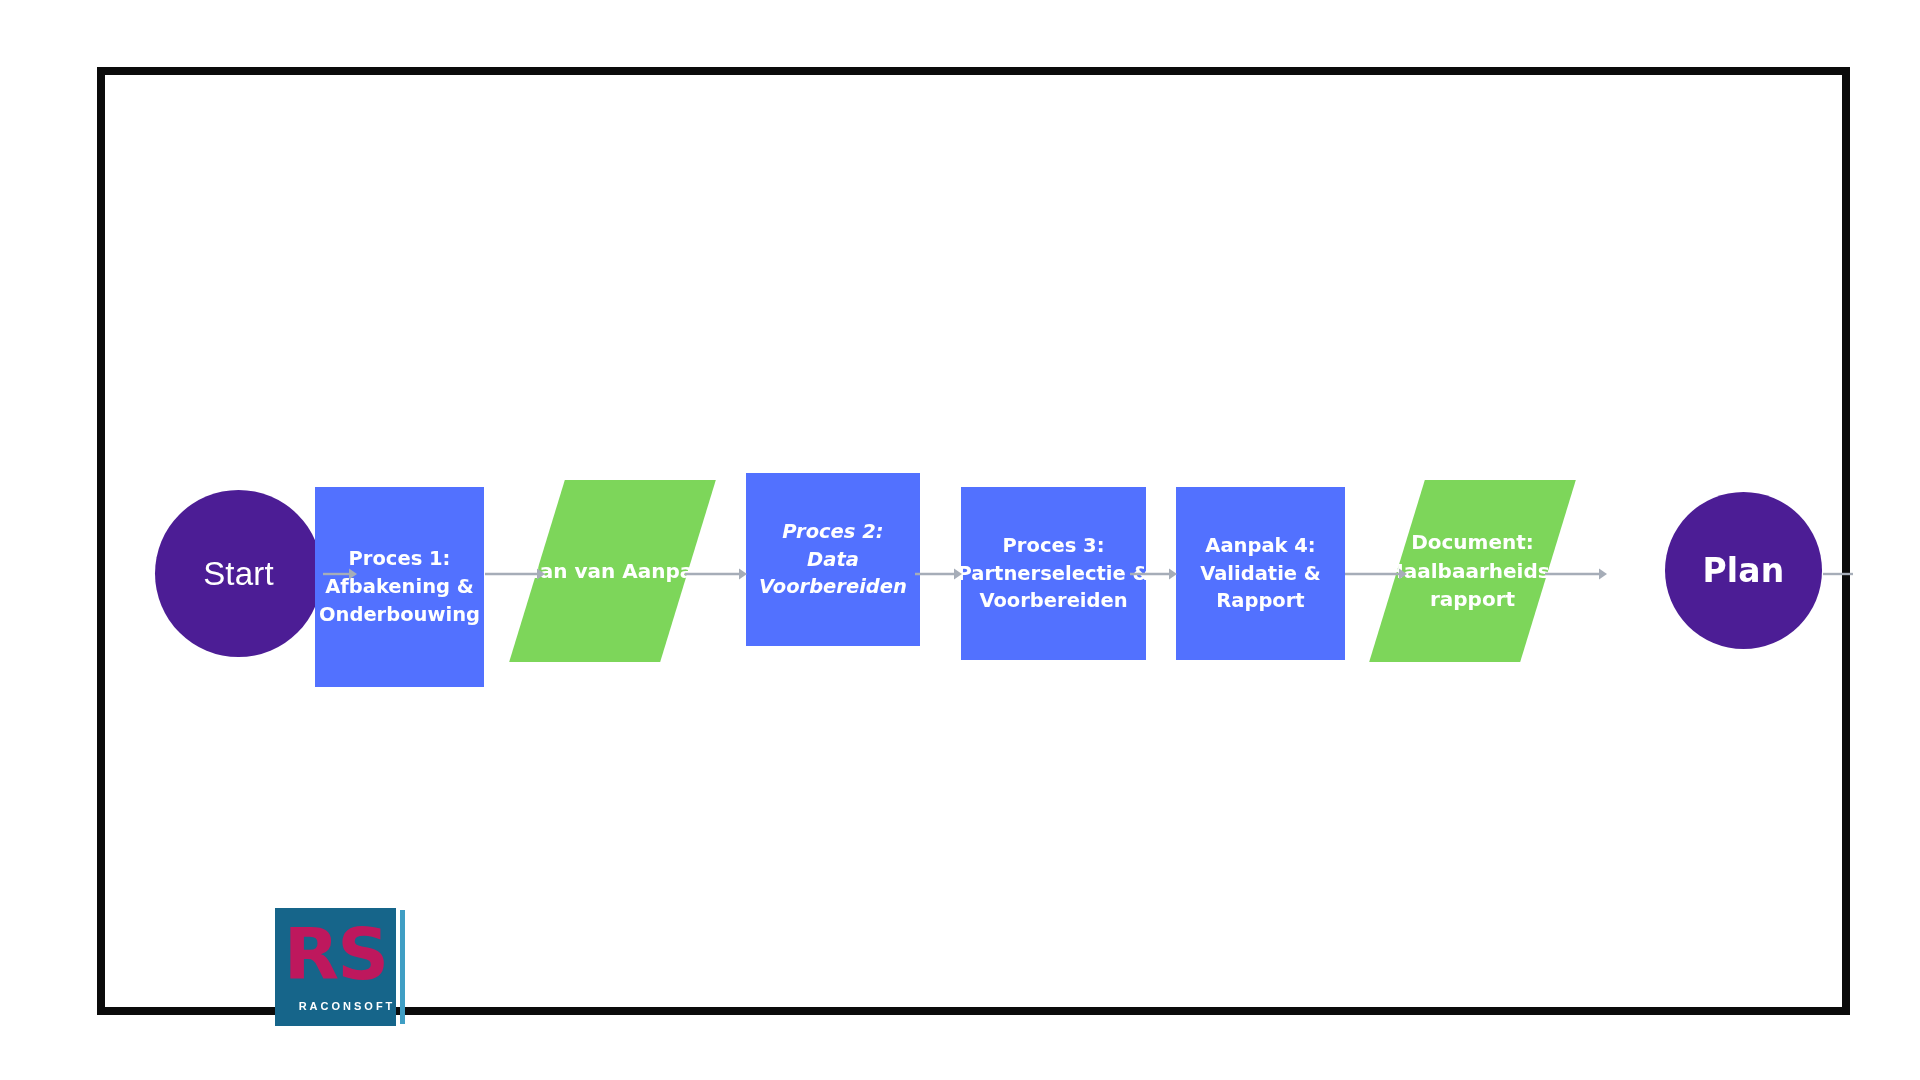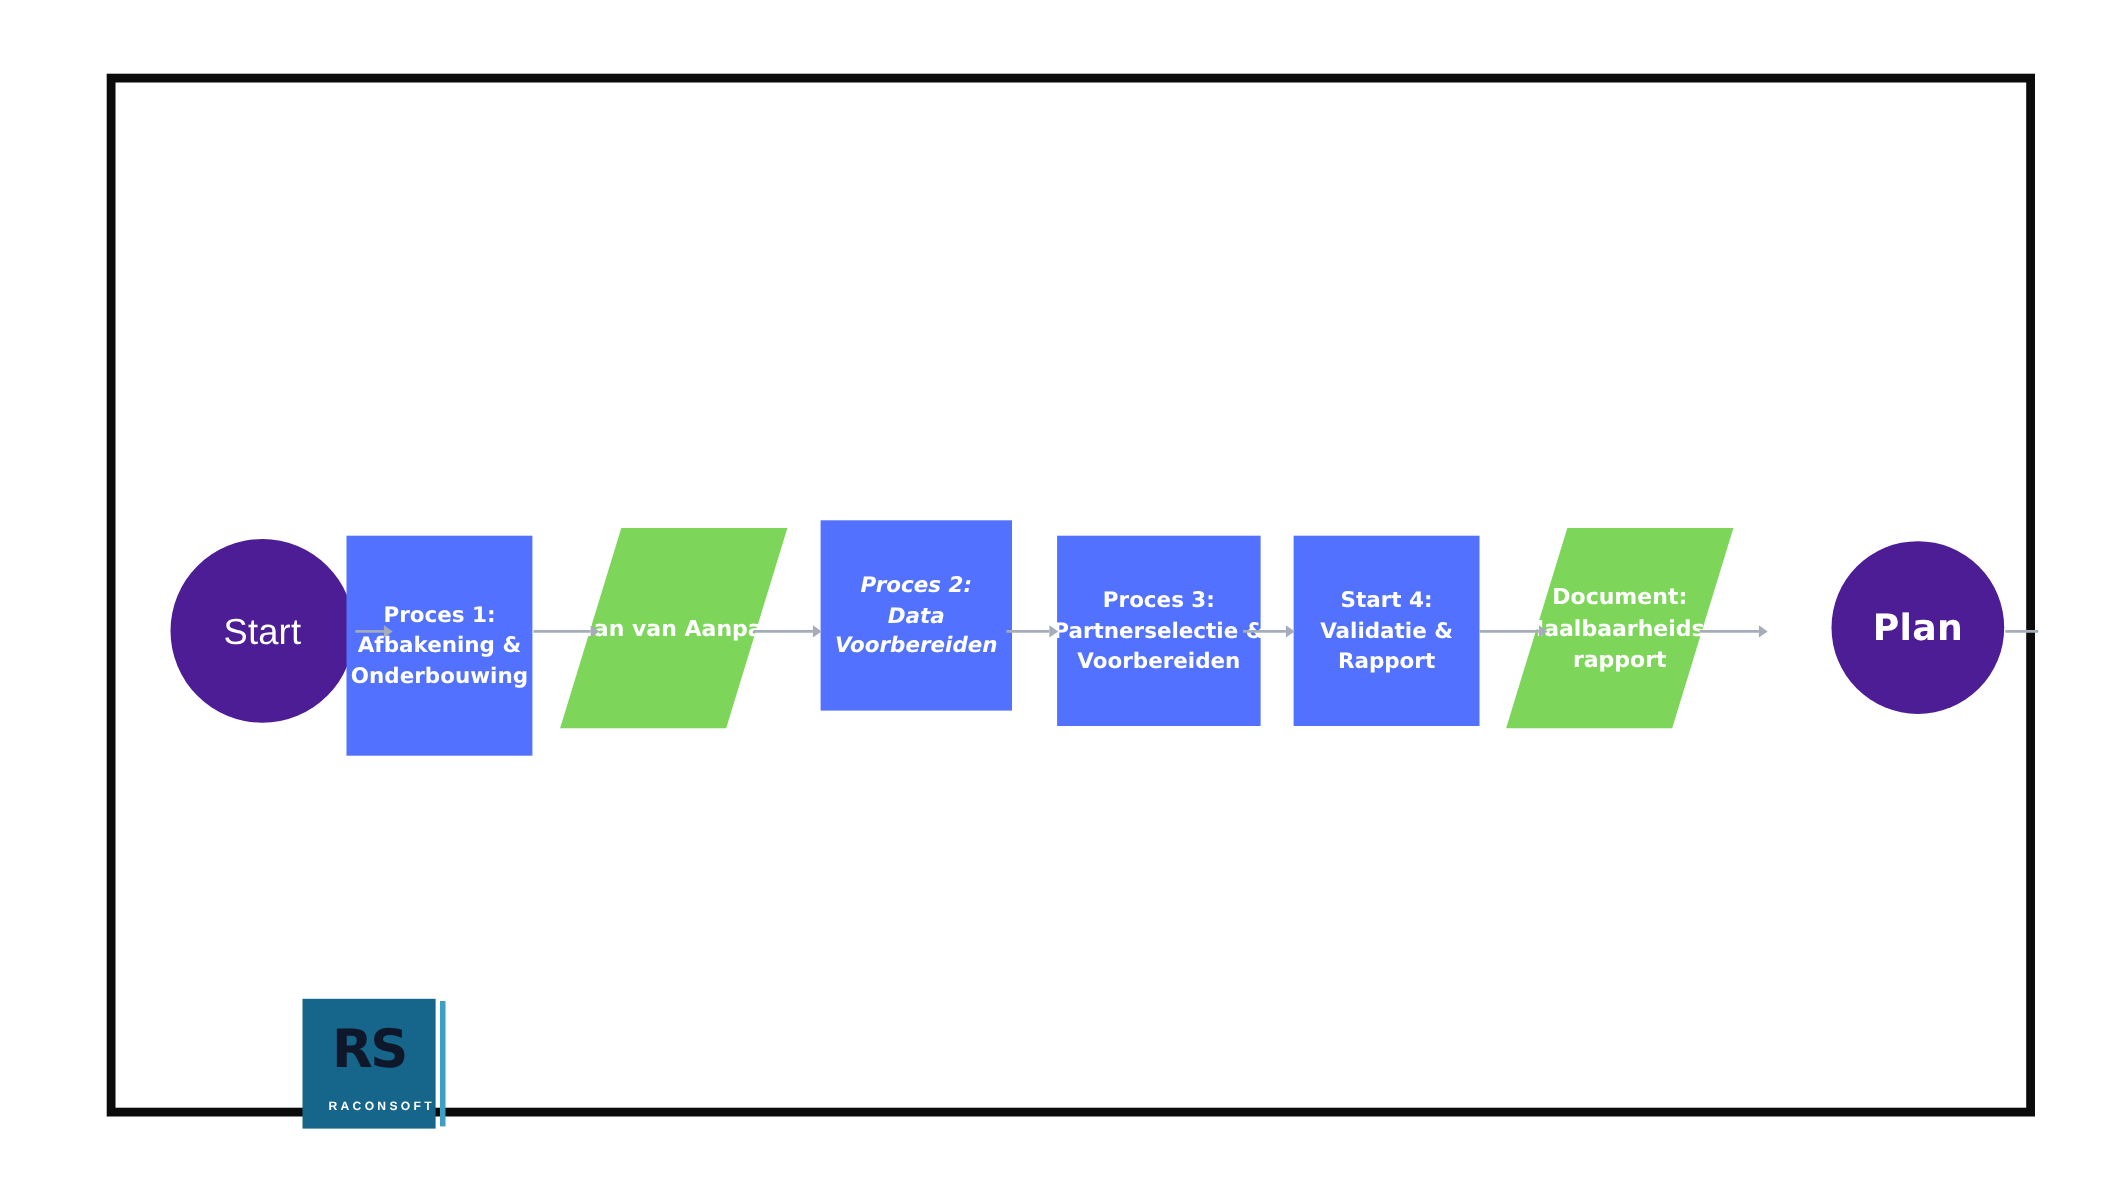--- a/index.html
+++ b/index.html
@@ -128,24 +128,24 @@
     width: 5px;
     height: 114px;
     background: #3f9ec4;
   }
   #logo .logo-rs {
     position: absolute;
     left: 0;
     top: 4px;
     width: 121px;
     height: 84px;
-    color: #0f172a;
-    font-family: "DejaVu Sans", sans-serif;
-    font-weight: 700;
-    font-size: 48px;
+    color: #be185d;
+    font-family: "DejaVu Sans", sans-serif;
+    font-weight: 700;
+    font-size: 72px;
     letter-spacing: -2px;
     display: flex;
     align-items: center;
     justify-content: center;
   }
   #logo .logo-wordmark {
     position: absolute;
     left: 0;
     top: 92px;
     width: 144px;
@@ -193,21 +193,21 @@
     <div class="node process" style="left: 856px; top: 412px; width: 185px; height: 173px;">
       <span class="node-label">
         <span>Proces 3:</span><br>
         <span>Partnerselectie &amp;</span><br>
         <span>Voorbereiden</span>
       </span>
     </div>
 
     <div class="node process" style="left: 1071px; top: 412px; width: 169px; height: 173px;">
       <span class="node-label">
-        <span>Start 4:</span><br>
+        <span>Aanpak 4:</span><br>
         <span>Validatie &amp;</span><br>
         <span>Rapport</span>
       </span>
     </div>
 
     <div class="node docshape" style="left: 1292px; top: 405px; width: 151px; height: 182px;">
       <span class="skew-fill"></span>
       <span class="node-label">
         <span>Document:</span><br>
         <span>Haalbaarheids-</span><br>

